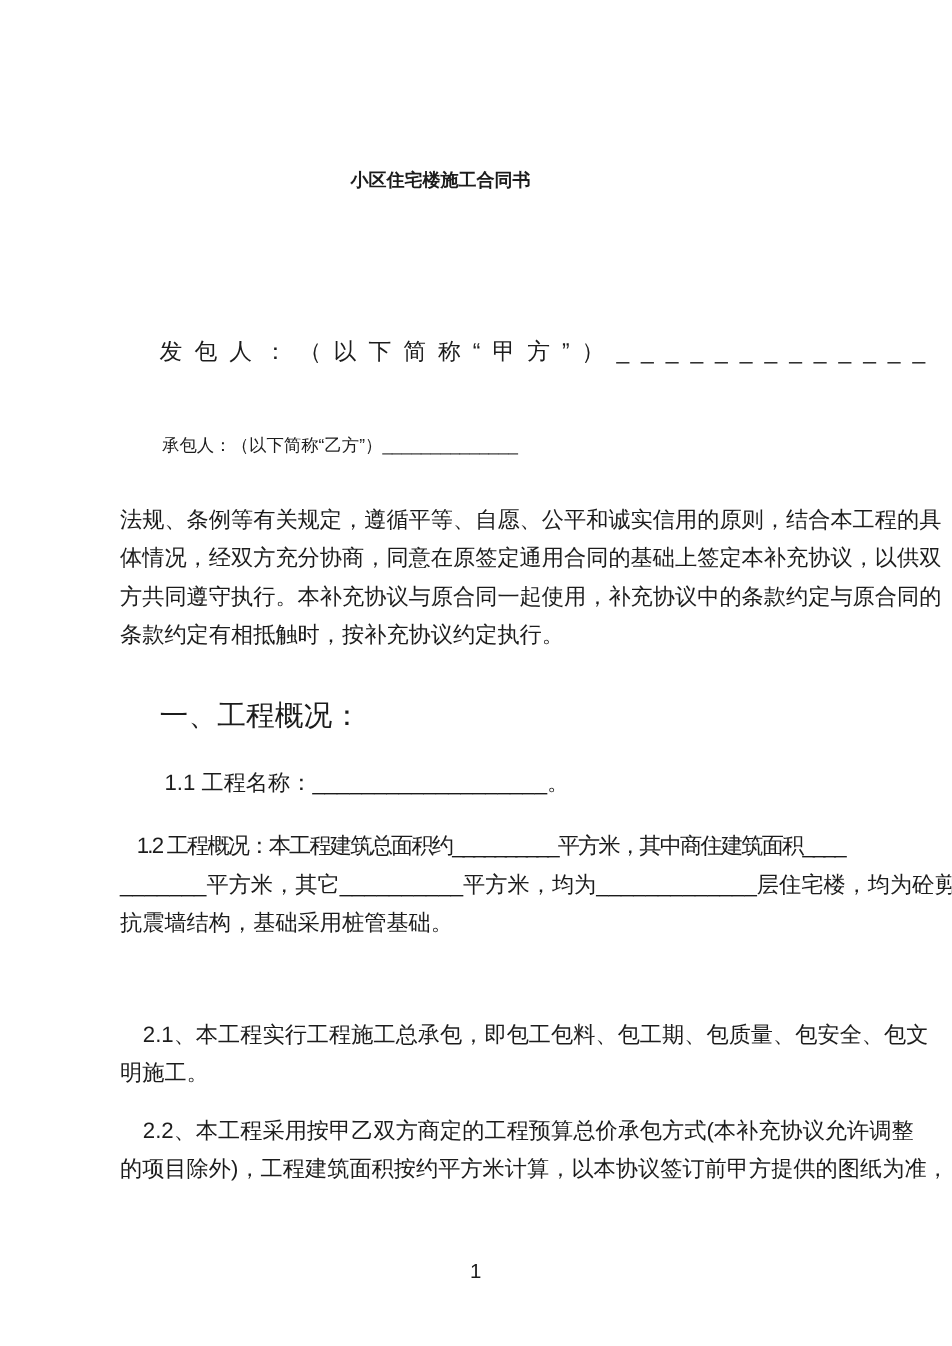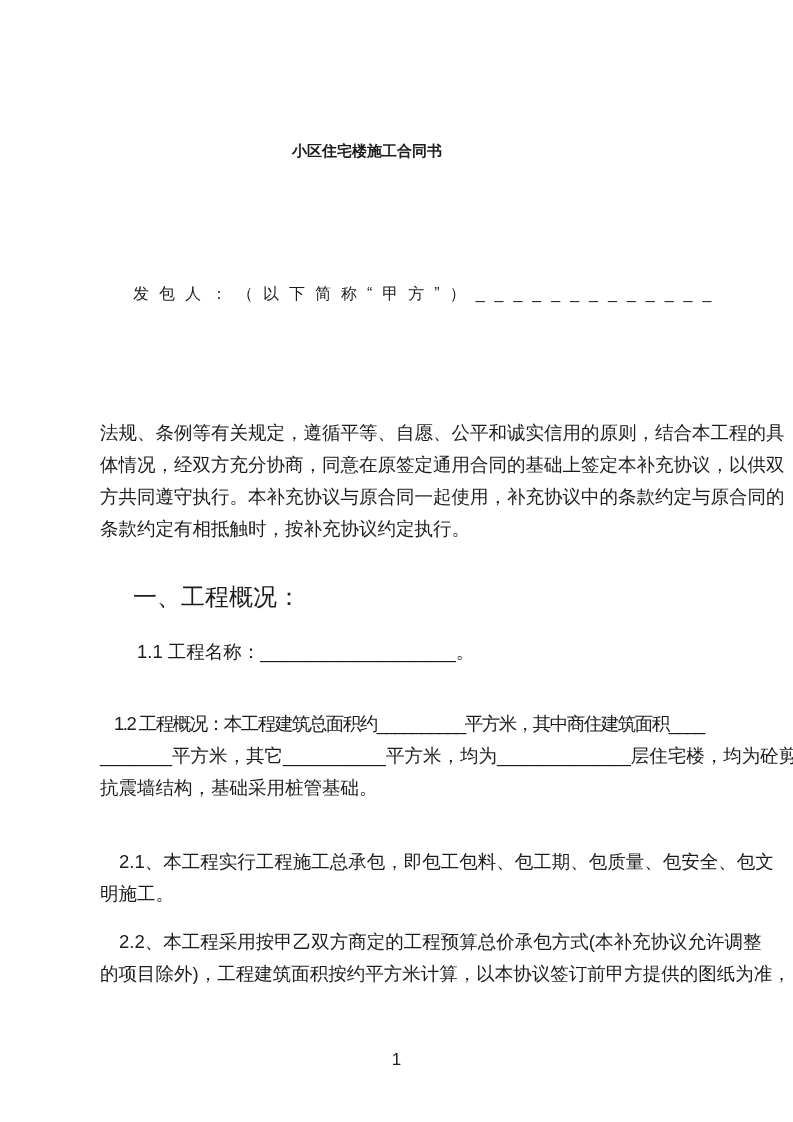--- a/index.html
+++ b/index.html
@@ -28,21 +28,21 @@
     width: 734px;
     text-align: center;
     font-size: 15px;
     font-weight: 700;
     line-height: 34px;
     white-space: pre;
   }
   .party-a {
     top: 282px;
     left: 133px;
-    font-size: 16px;
+    font-size: 19px;
     line-height: 24px;
     letter-spacing: 10px;
     white-space: pre;
   }
   .party-b {
     top: 360px;
     left: 135px;
     font-size: 14.5px;
     line-height: 24px;
     white-space: pre;
@@ -55,21 +55,21 @@
     font-size: 24px;
     font-weight: 400;
     line-height: 32px;
     white-space: pre;
     text-align: right;
   }
   .sec1-heading { top: 581px; left: 133px; }
   .sec2-heading { top: 794px; left: 133px; }
   .item-1-1 { top: 636px; left: 137px; }
   .indent-33 { padding-left: 33px; }
-  .indent-14 { padding-left: 14px; margin-top: 19px; }
+  .indent-14 { padding-left: 14px; }
   .indent-19 { padding-left: 19px; }
   .tight1 { letter-spacing: -2.3px; }
   .tight2 { letter-spacing: -1.5px; }
   .page-number {
     top: 1048px;
     left: 0;
     width: 793px;
     text-align: center;
     font-size: 17px;
     line-height: 24px;
@@ -77,20 +77,21 @@
 </style>
 </head>
 <body>
 
 <div class="page">
 
   <div class="abs doc-title">小区住宅楼施工合同书</div>
 
   <div class="abs party-a">发包人：（以下简称“甲方”）_____________</div>
 
+  <div class="abs party-b">承包人：（以下简称“乙方”）______________</div>
 
   <div class="abs preamble">
     <div class="line">法规、条例等有关规定，遵循平等、自愿、公平和诚实信用的原则，结合本工程的具</div>
     <div class="line">体情况，经双方充分协商，同意在原签定通用合同的基础上签定本补充协议，以供双</div>
     <div class="line">方共同遵守执行。本补充协议与原合同一起使用，补充协议中的条款约定与原合同的</div>
     <div class="line">条款约定有相抵触时，按补充协议约定执行。</div>
   </div>
 
   <div class="abs heading sec1-heading">一、工程概况：</div>
 

